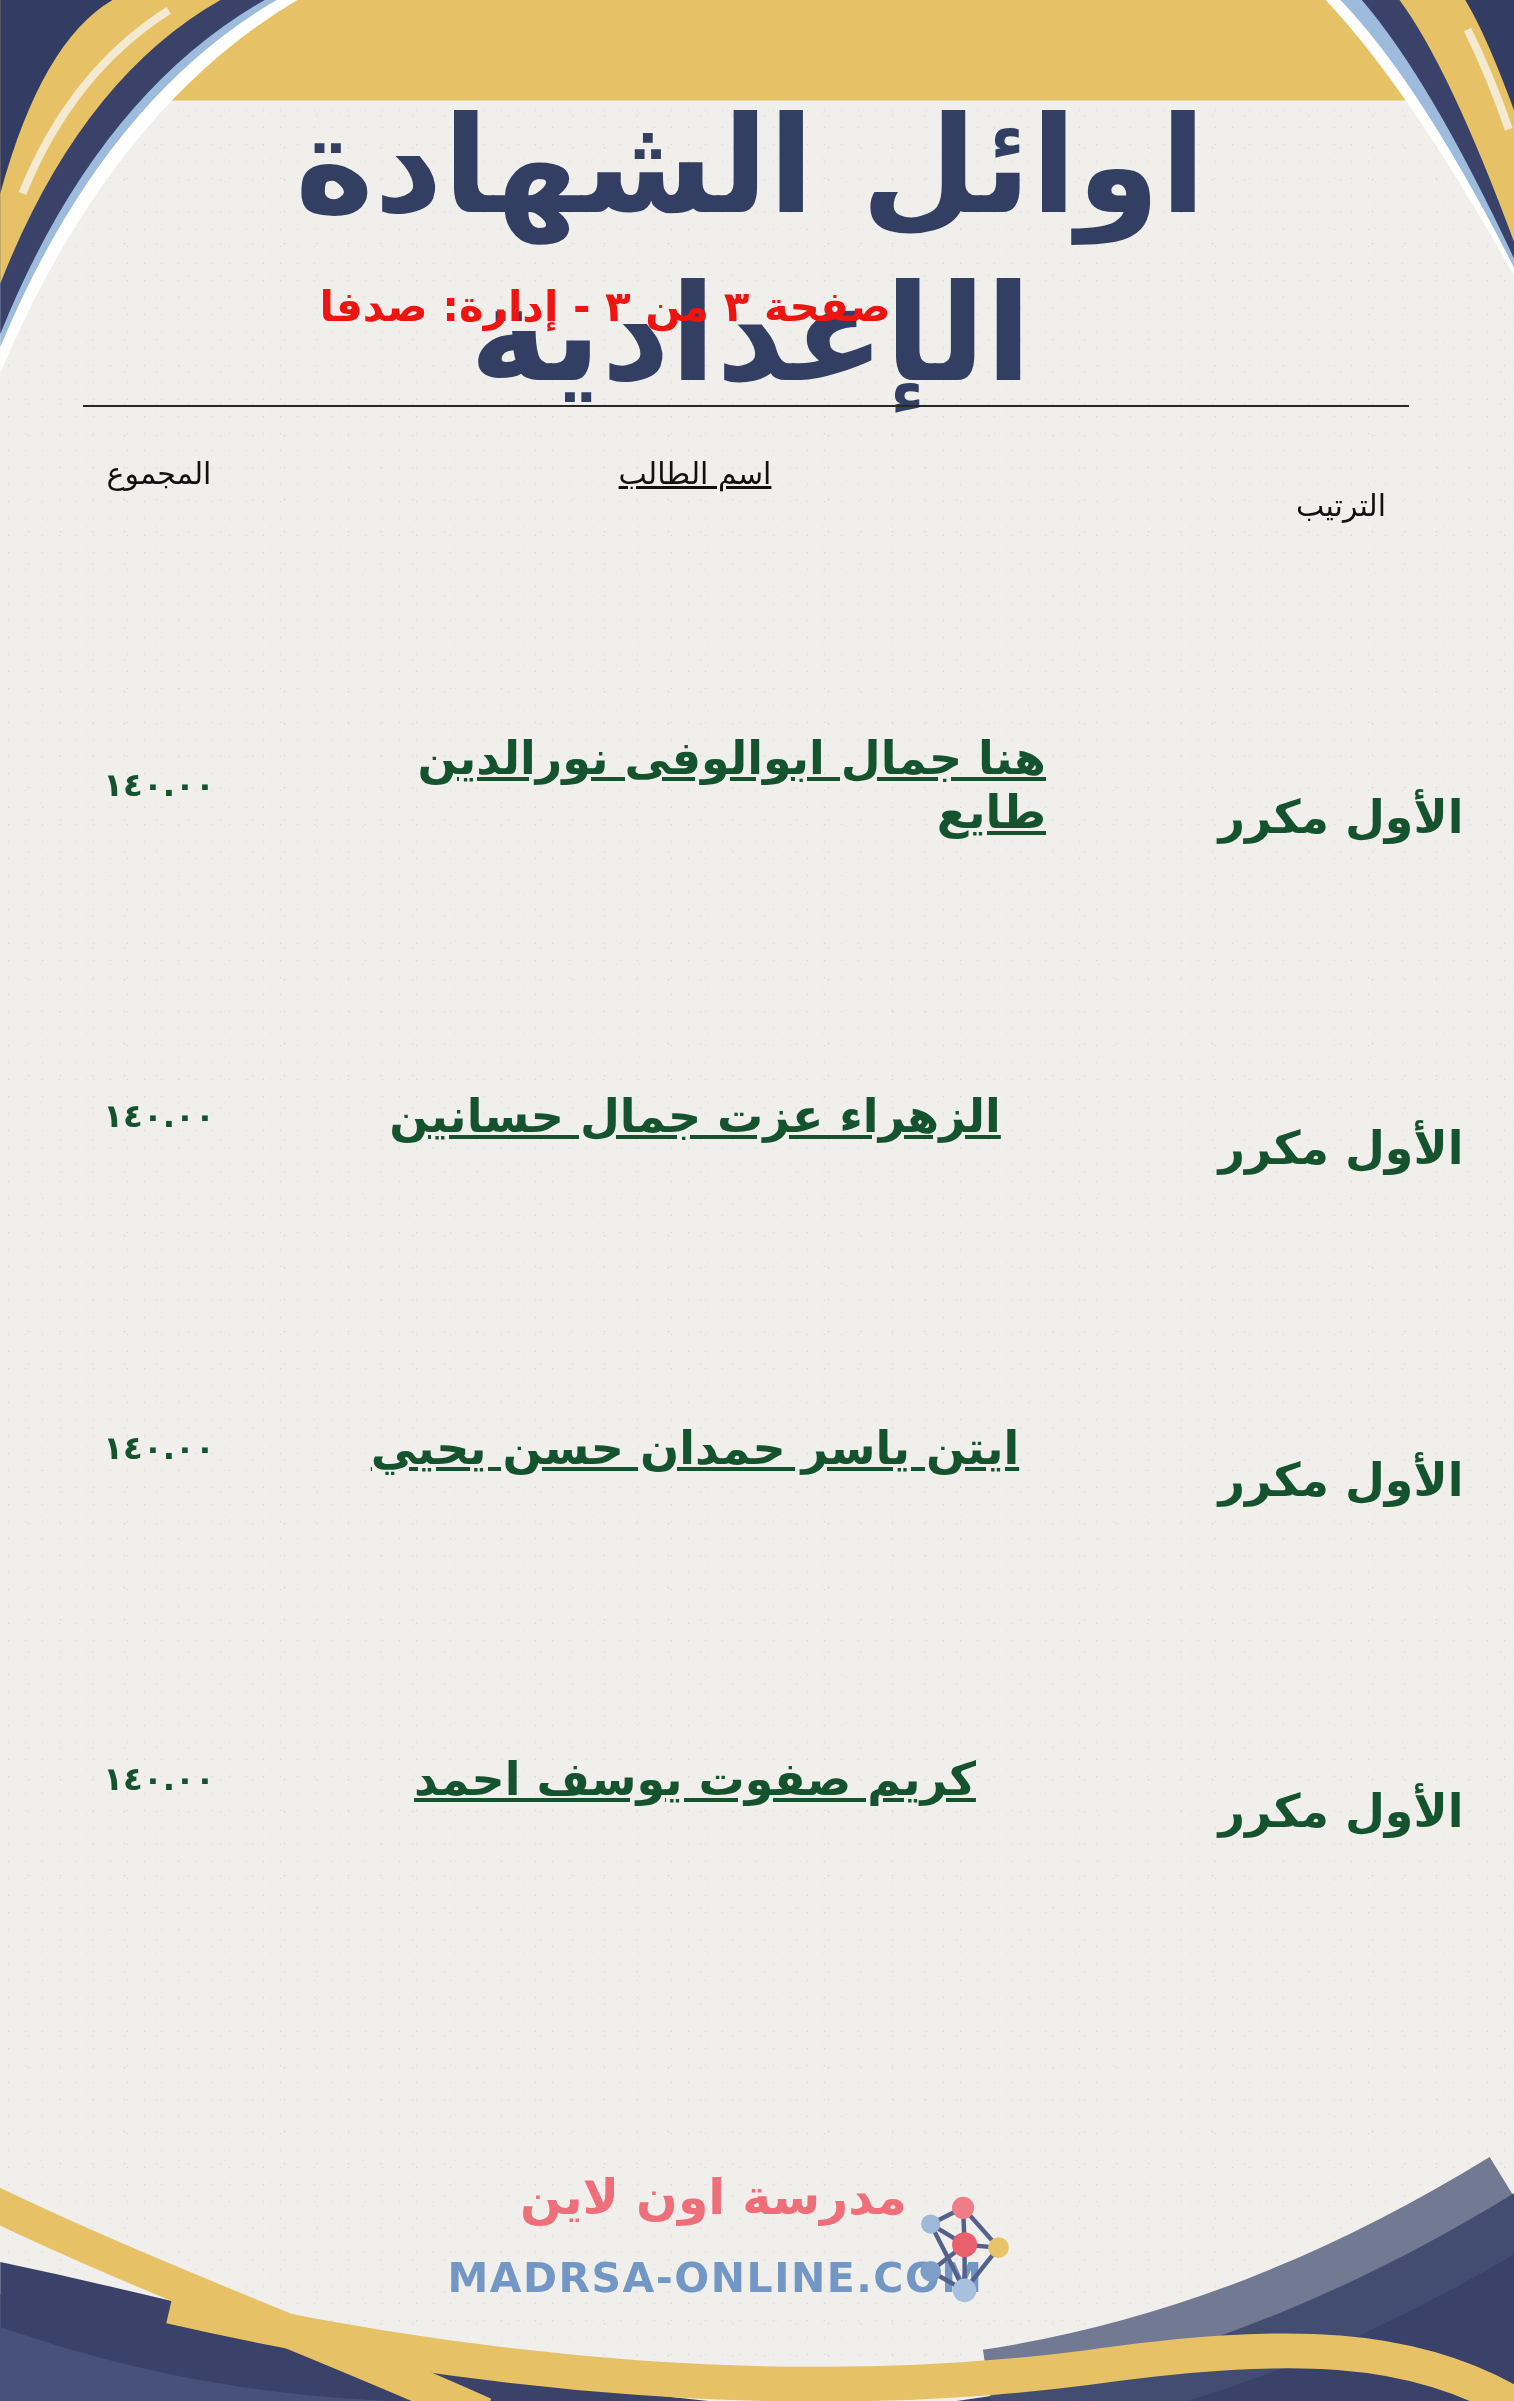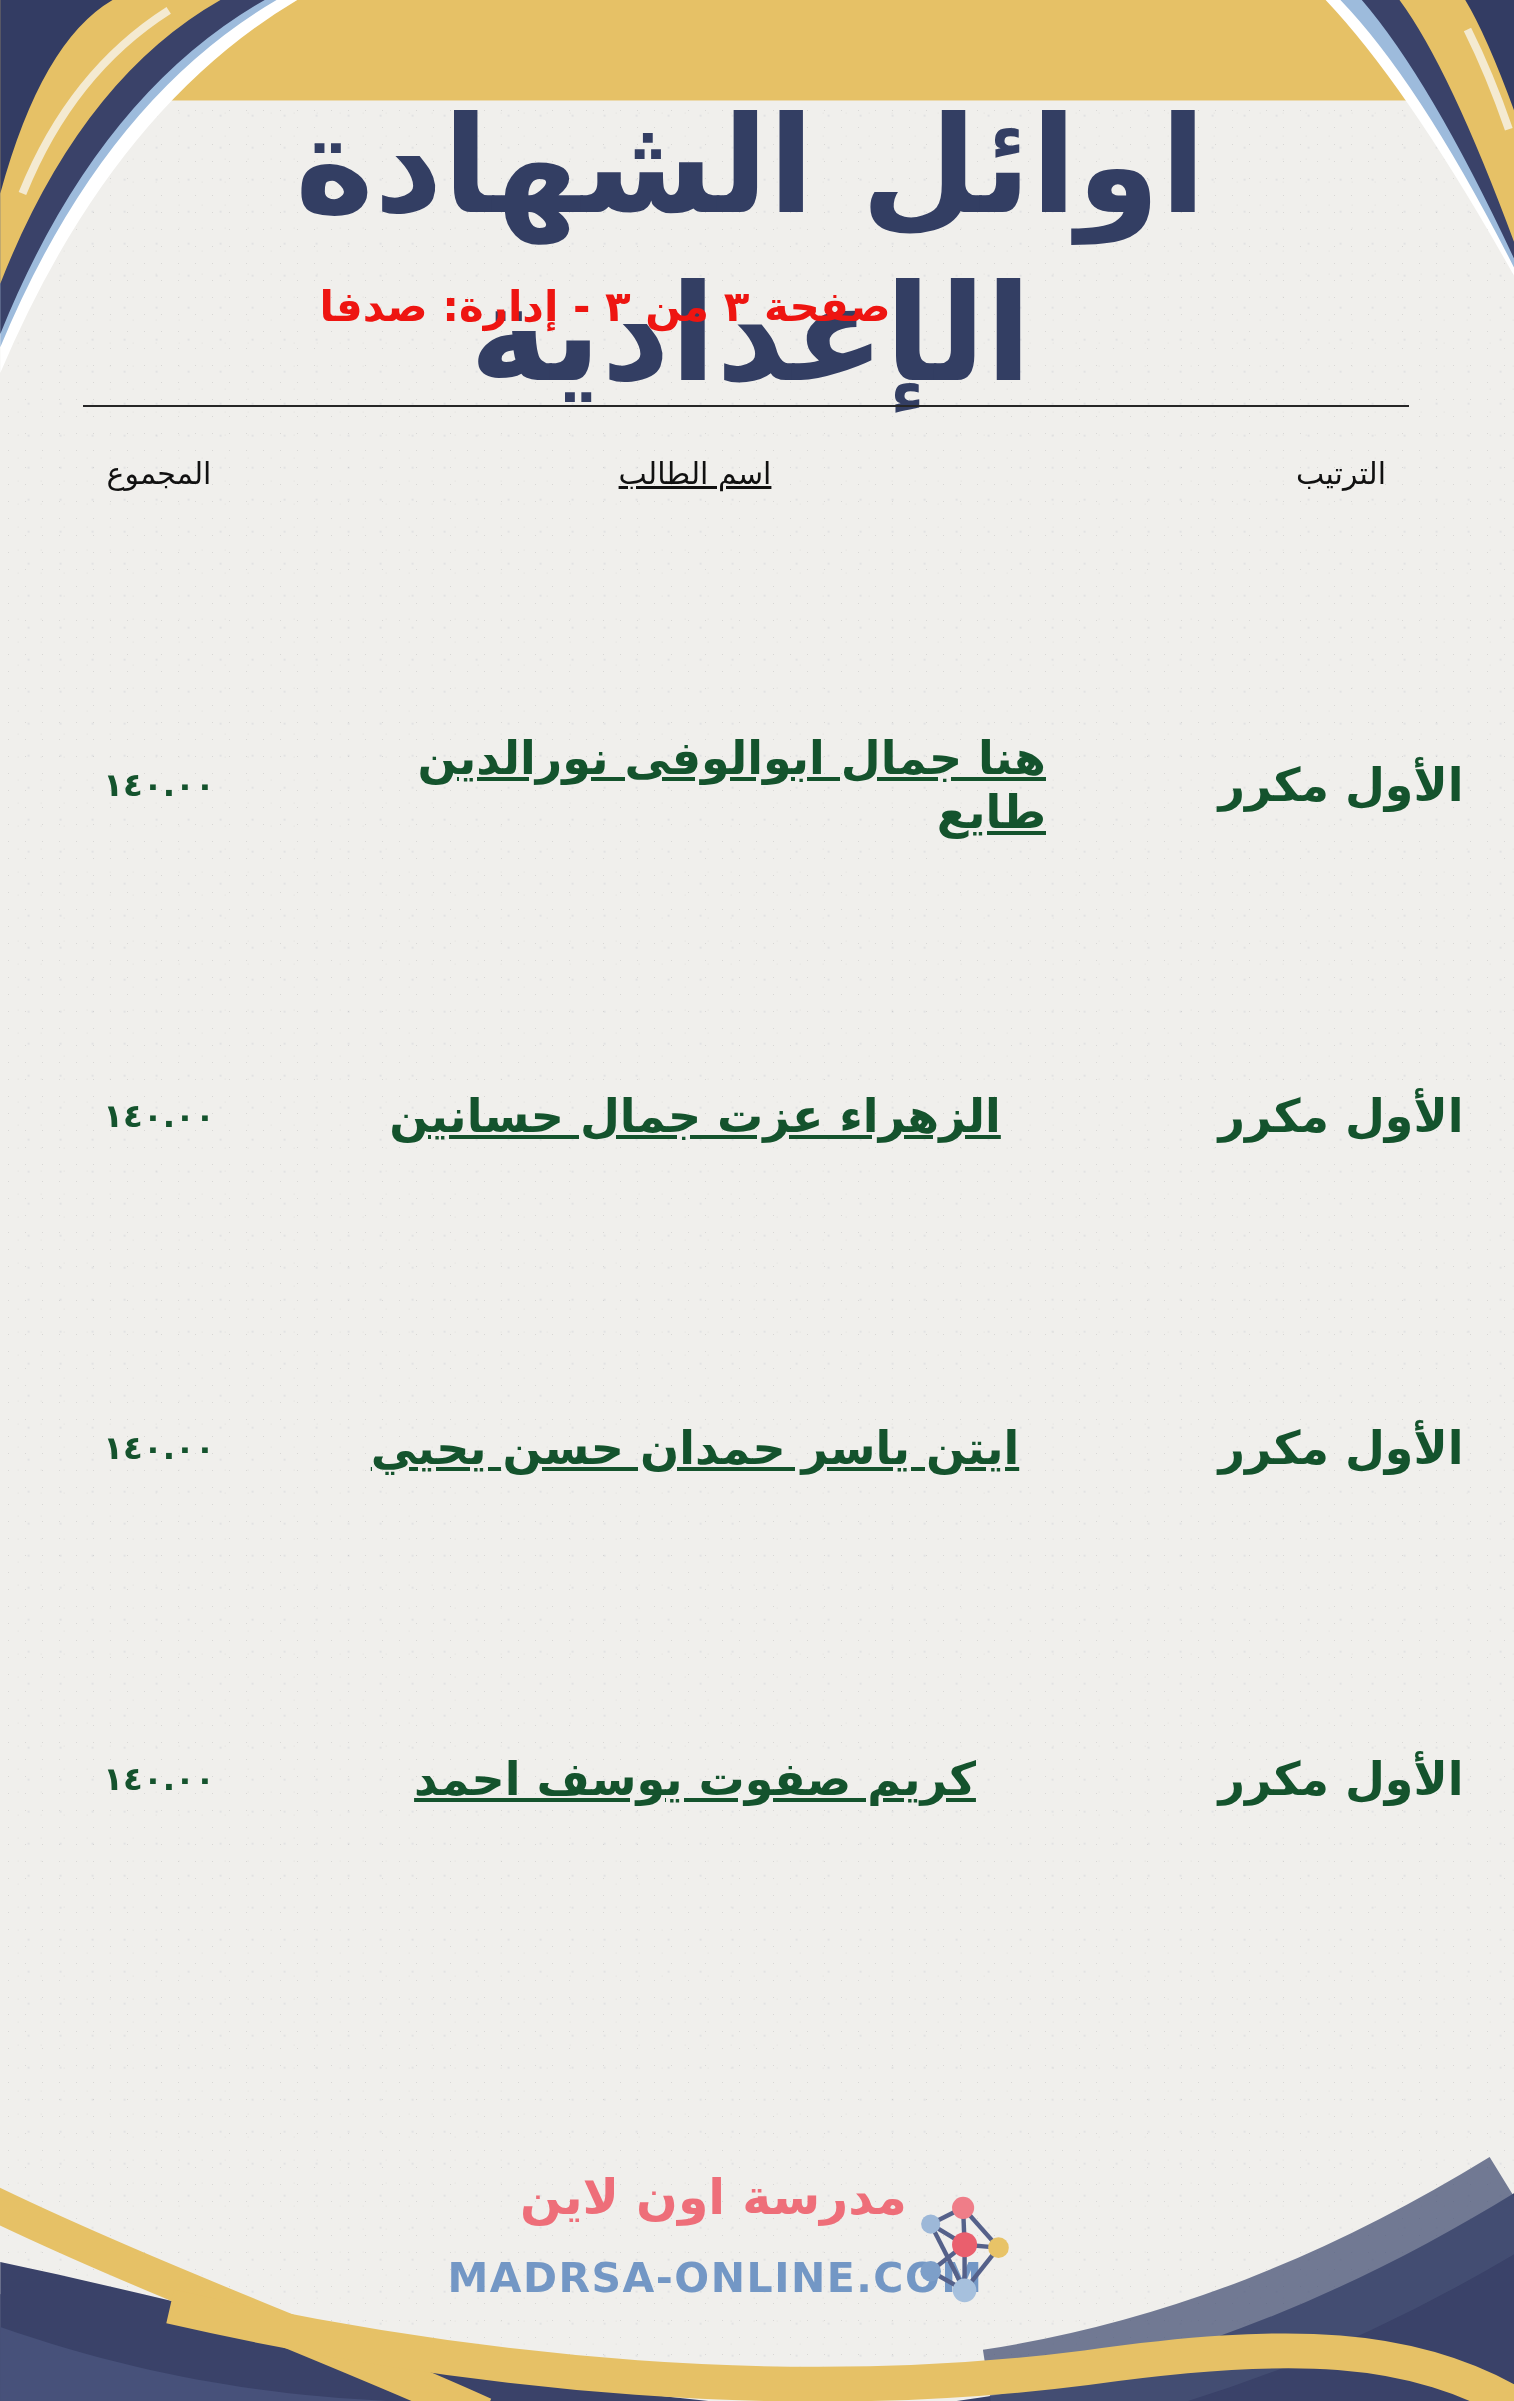--- a/index.html
+++ b/index.html
@@ -23,21 +23,21 @@
   }
   .page-subtitle{
     position:absolute;top:282px;left:0;width:1210px;text-align:center;
     font-size:42px;font-weight:bold;color:#ee1511;
   }
   .divider{
     position:absolute;top:405px;left:83px;width:1326px;height:1.5px;background:#262626;
   }
   .trow{position:absolute;left:0;width:1515px;height:55px;}
   .cell{position:absolute;top:0;height:55px;display:flex;align-items:center;justify-content:center;color:#14532d;}
-  .cell-rank{left:1193px;width:296px;}
+  .cell-rank{left:1193px;width:296px;margin-top:32px;}
   .cell-name{left:344px;width:702px;text-decoration:underline;}
   .cell-total{left:11px;width:296px;}
   .head .cell{font-size:30px;font-weight:400;color:#111;}
   .body-row .cell-rank,.body-row .cell-name{font-size:46px;font-weight:bold;}
   .body-row .cell-total{font-size:32.5px;font-weight:bold;}
   .row-y0{top:446px;}
   .row-y1{top:757px;}
   .row-y2{top:1088px;}
   .row-y3{top:1420px;}
   .row-y4{top:1751px;}

